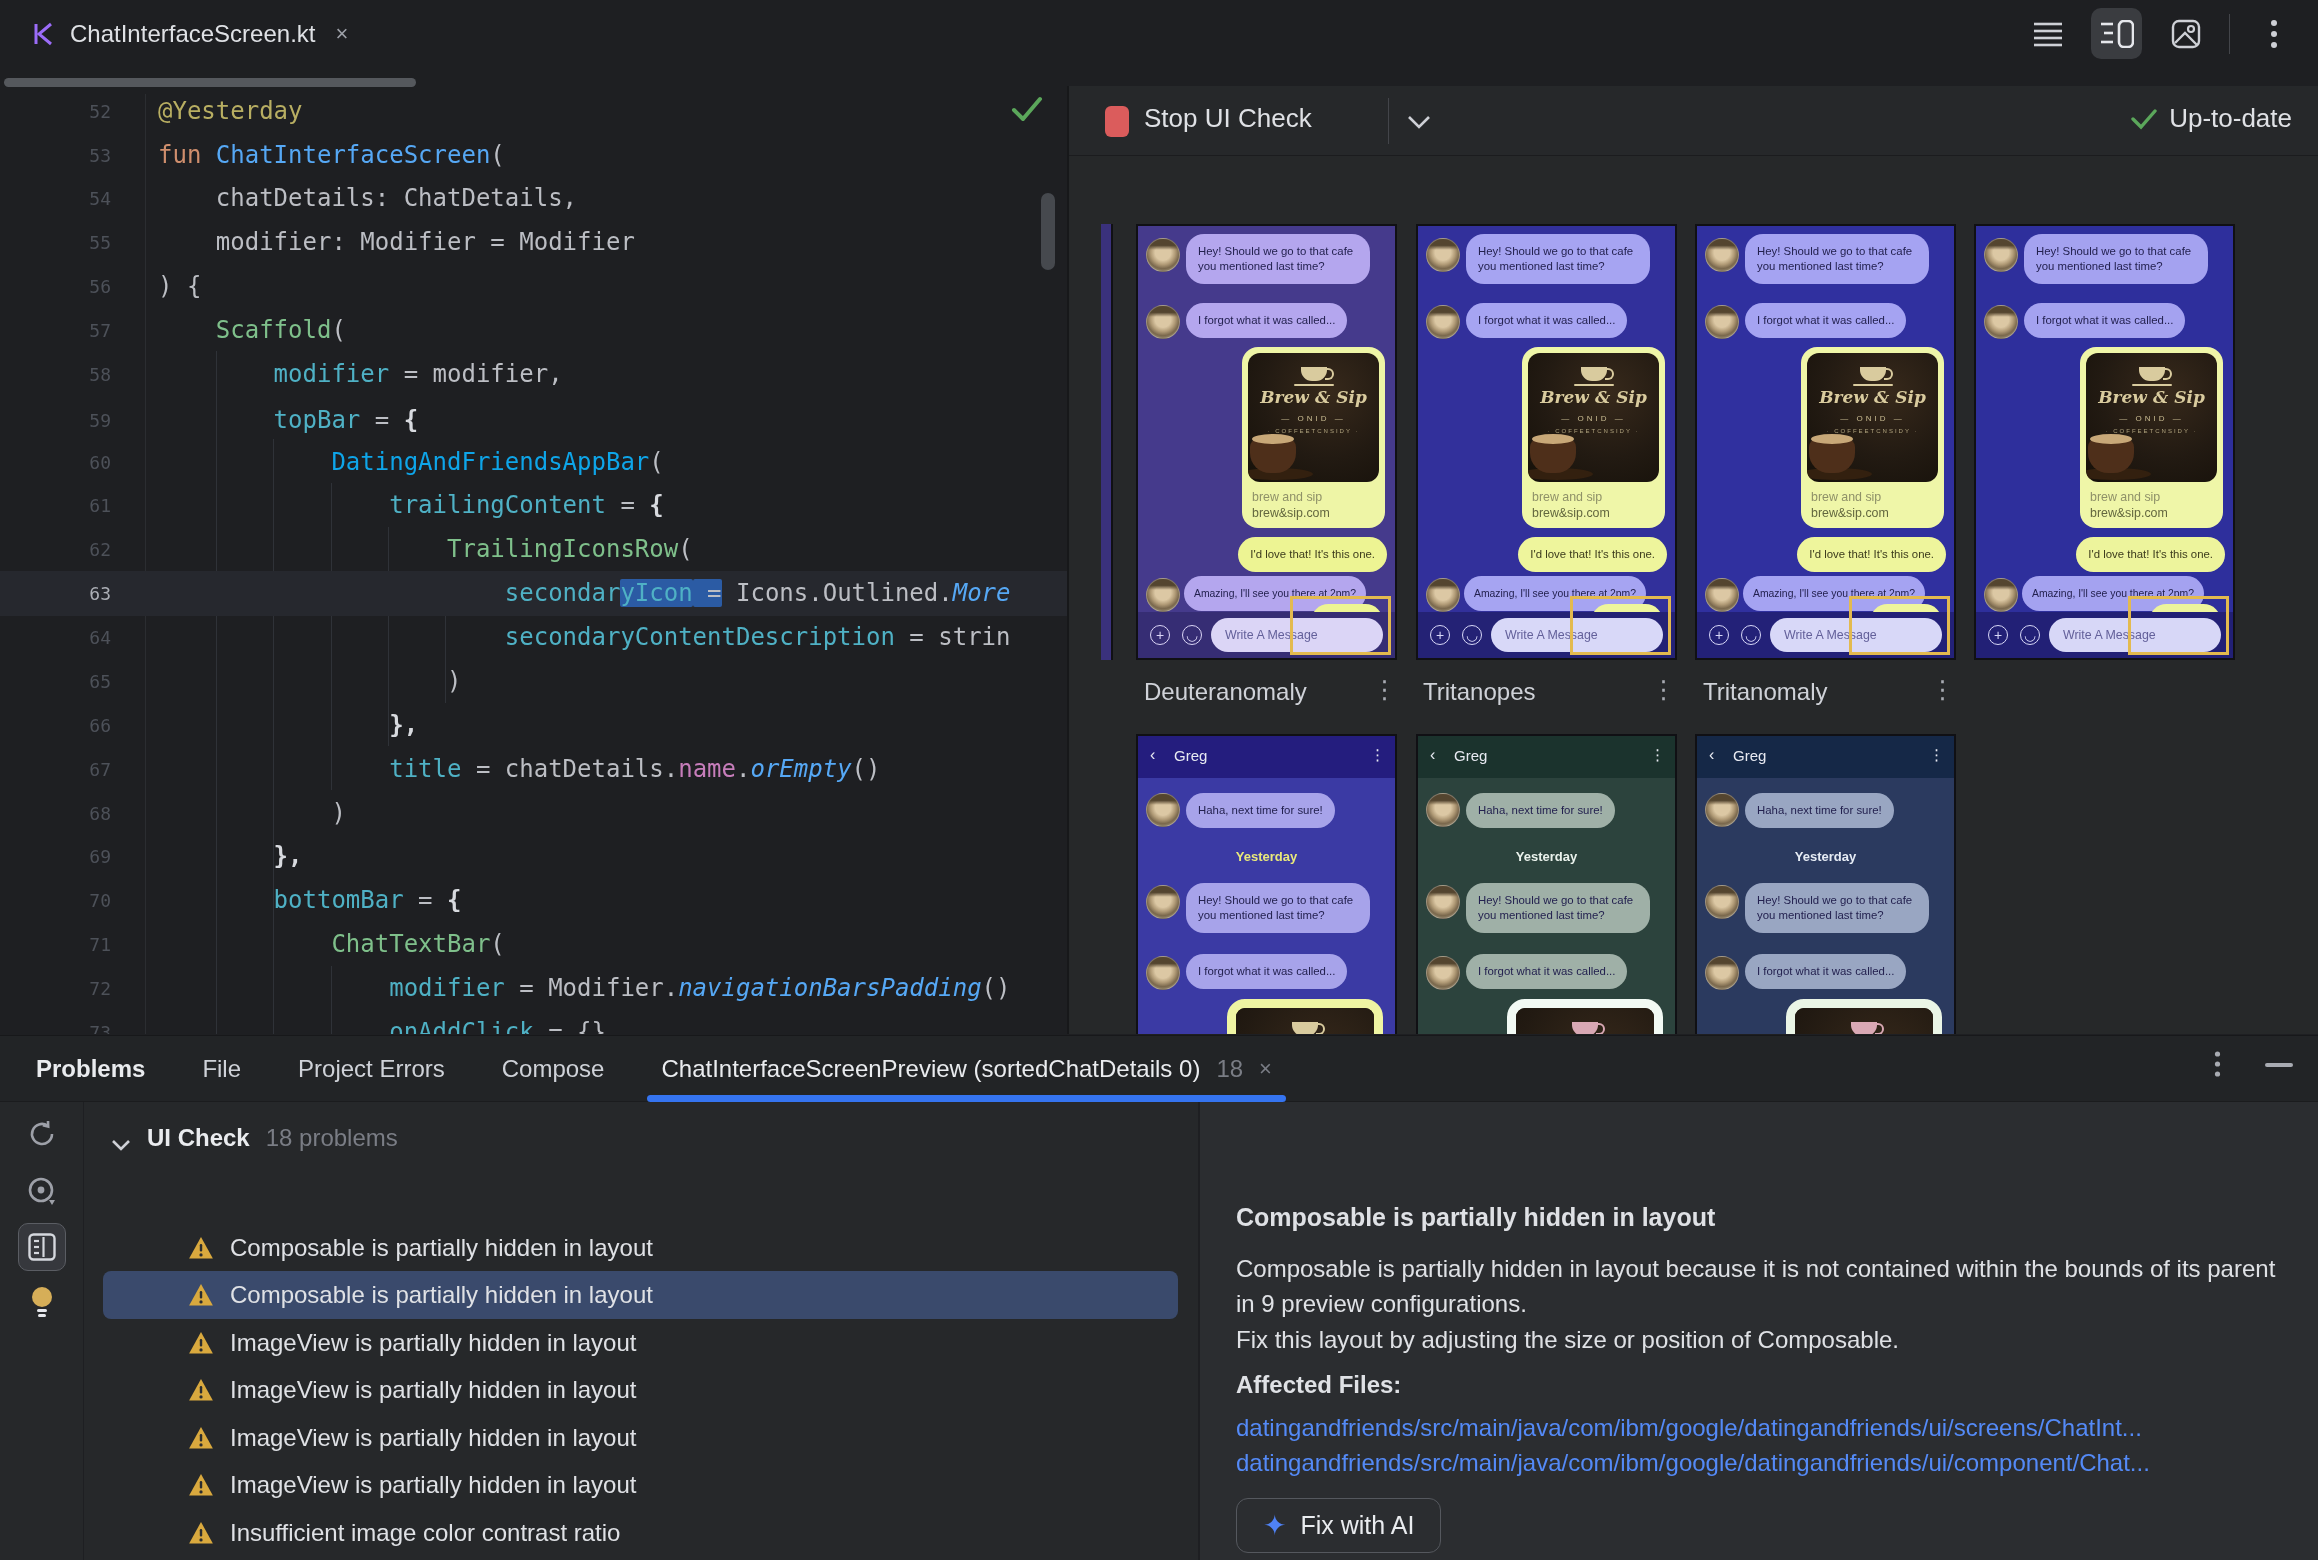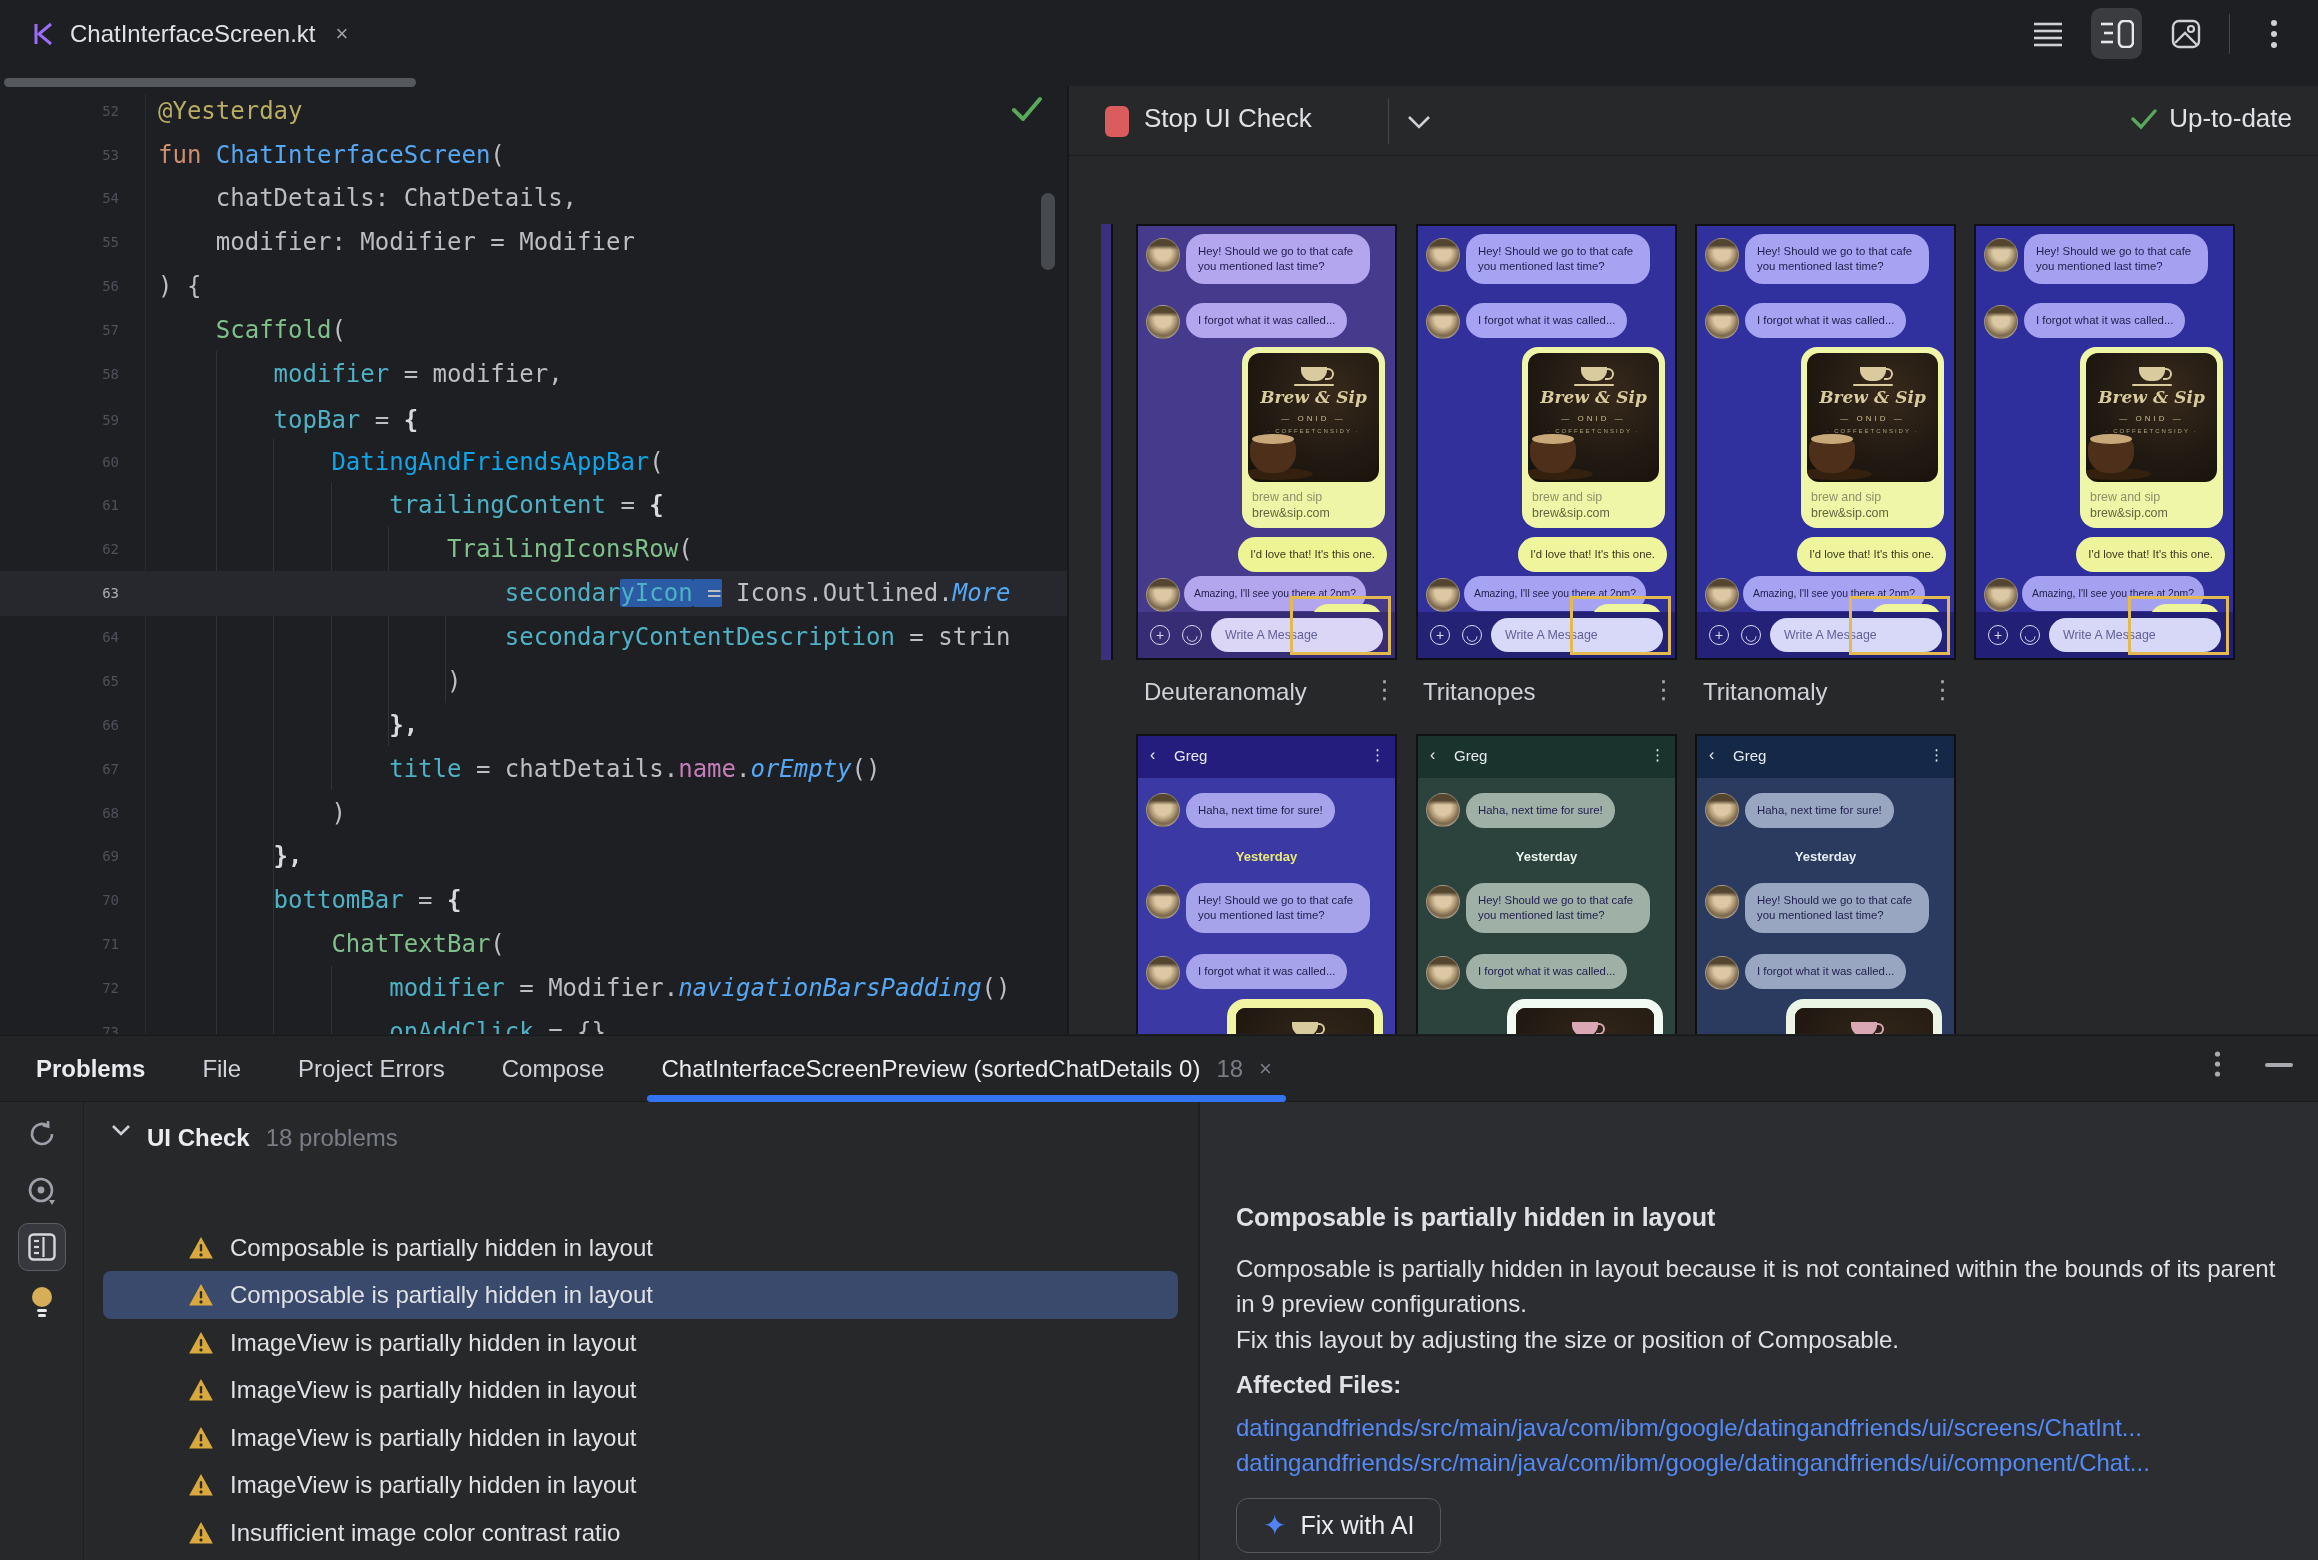--- a/index.html
+++ b/index.html
@@ -17,21 +17,21 @@
   .icbtn.active{background:#3A3C40;}
   .vdiv{width:1px;height:40px;background:#43454A;}
 
   
   #editor{position:absolute;left:0;top:66px;width:1067px;height:968px;background:#1E1F22;overflow:hidden;}
   #hthumb{position:absolute;left:4px;top:12px;width:412px;height:9px;border-radius:5px;background:#55585D;}
   #vthumb{position:absolute;left:1041px;top:127px;width:14px;height:77px;border-radius:7px;background:#46494E;}
   .gline{position:absolute;width:1px;background:#2F3238;}
   .curline{position:absolute;left:0;width:1067px;height:45px;background:#26282E;}
   .cl{position:absolute;left:0;height:45px;width:1067px;font-family:"DejaVu Sans Mono",monospace;font-size:24px;line-height:45px;}
-  .cl .num{position:absolute;left:0;top:0;width:111px;text-align:right;color:#4D5159;font-size:14px;margin-left:8px;}
+  .cl .num{position:absolute;left:0;top:0;width:111px;text-align:right;color:#4D5159;font-size:18px;}
   .cl.cur .num{color:#ACAFB6;}
   .cl .code{position:absolute;left:158px;top:0;white-space:pre;}
   .tk-an{color:#B8AE62}.tk-kw{color:#CF8E6D}.tk-fn{color:#56A8F5}.tk-call{color:#7FC08B}
   .tk-teal{color:#0ea5e9}.tk-na{color:#4FB1C5}.tk-tx{color:#BCBEC4}
   .tk-br{color:#D8DADF;font-weight:bold}.tk-prop{color:#C77DBB}
   .tk-ext{color:#56A8F5;font-style:italic}
   .tk-sel{background:#2B5BA4;border-radius:2px;}
   #gutterline{position:absolute;left:145px;top:28px;bottom:0;width:1px;background:#2B2D31;}
 
   
@@ -102,21 +102,21 @@
   #btab-active .cnt{color:#7A7D85;}
   #btab-active .cls{color:#7A7D85;font-size:22px;}
   #btab-active:after{content:"";position:absolute;left:-14px;right:-14px;bottom:0;height:7px;border-radius:4px;background:#3574F0;}
   #btabicons{position:absolute;right:26px;top:14px;display:flex;gap:44px;align-items:center;color:#A8ABB2;}
 
   #lrail{position:absolute;left:0;top:66px;width:83px;height:459px;background:#26282A;border-right:1px solid #1E1F22;}
   .railic{position:absolute;left:18px;width:48px;height:48px;display:flex;align-items:center;justify-content:center;border-radius:10px;}
   .railic.sel{background:#36383D;border:1px solid #5A5D63;box-sizing:border-box;}
 
   #plist{position:absolute;left:83px;top:66px;width:1115px;height:459px;overflow:hidden;}
-  #pgroup{position:absolute;left:28px;top:22px;display:flex;align-items:flex-start;gap:16px;font-size:24px;}
+  #pgroup{position:absolute;left:28px;top:22px;display:flex;align-items:flex-end;gap:16px;font-size:24px;}
   #pgroup .gname{font-weight:bold;color:#EAECEF;}
   #pgroup .gcnt{color:#7A7D85;}
   .prow{position:absolute;left:20px;width:1075px;height:48px;display:flex;align-items:center;gap:16px;padding-left:85px;box-sizing:border-box;font-size:24px;color:#DFE1E5;border-radius:8px;}
   .prow.sel{background:#3A4A6C;}
   .wicon{width:26px;height:26px;flex:none;}
 
   #pdetails{position:absolute;left:1198px;top:66px;width:1121px;height:459px;background:#2B2D30;border-left:2px solid #1E1F22;}
   #dtitle{position:absolute;left:36px;top:101px;font-size:25px;font-weight:bold;}
   #dbody{position:absolute;left:36px;top:149px;width:1053px;font-size:24px;line-height:35px;color:#DFE1E5;}
   #dbody2{position:absolute;left:36px;top:220px;width:1053px;font-size:24px;line-height:35px;color:#DFE1E5;}

